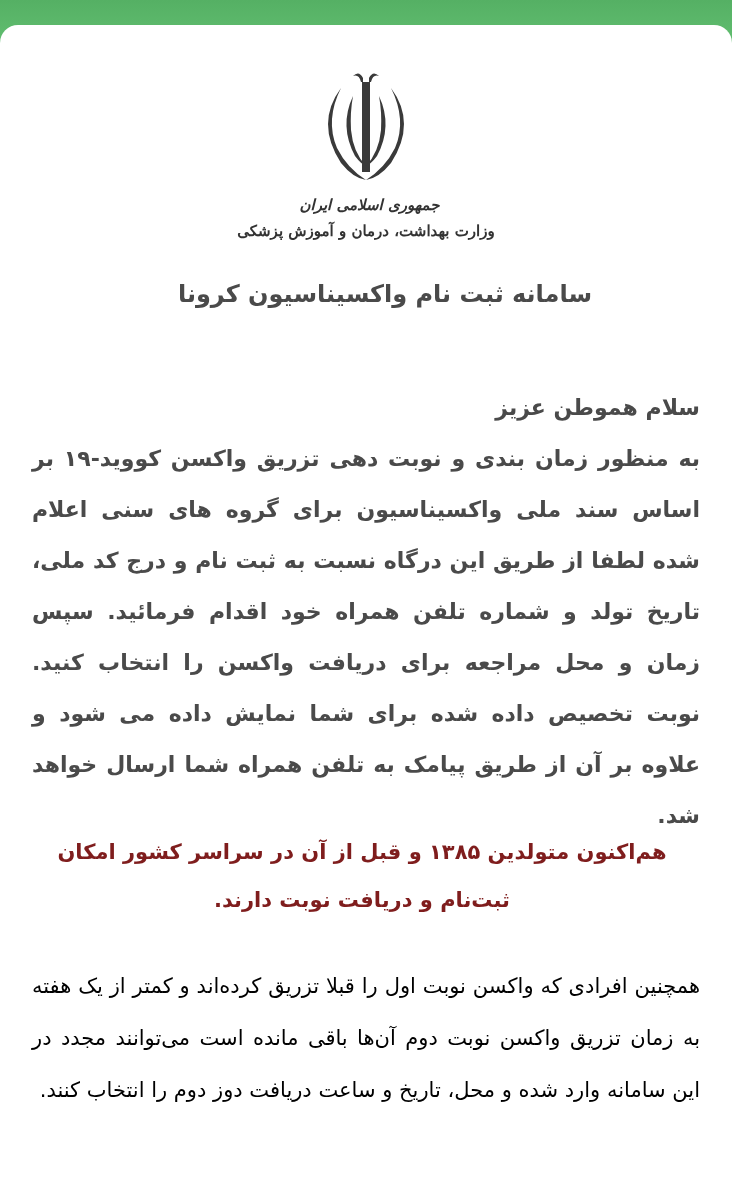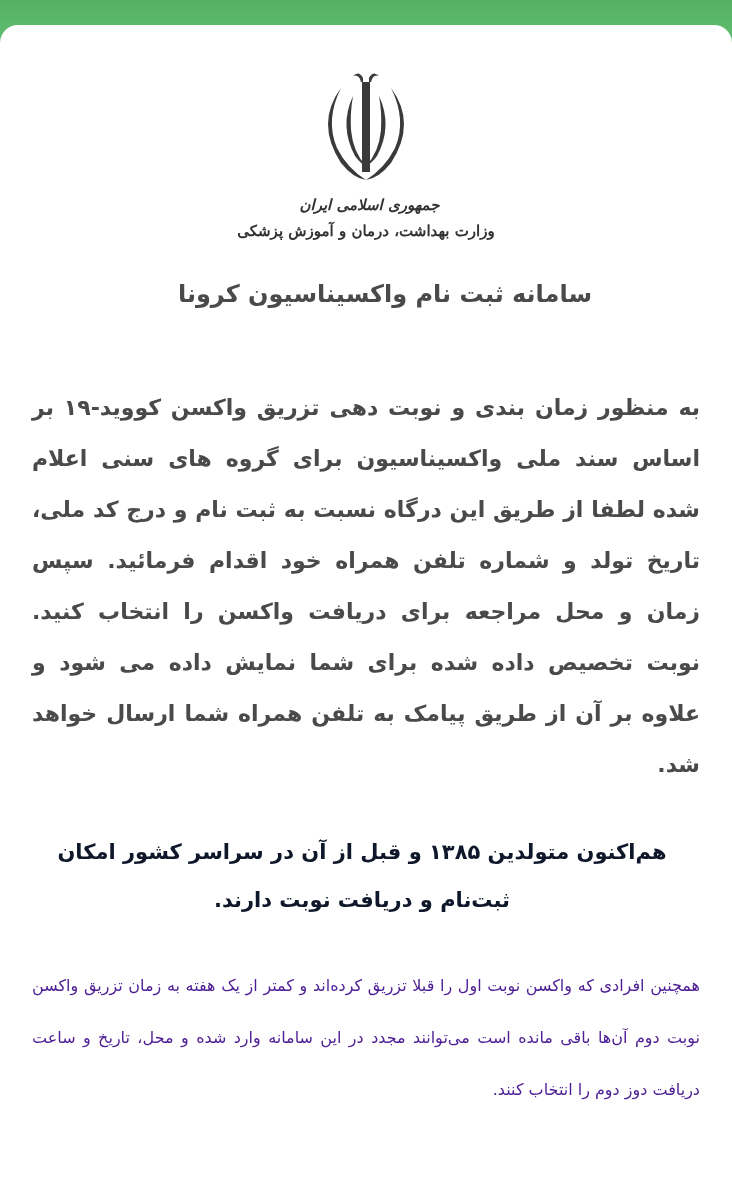--- a/index.html
+++ b/index.html
@@ -91,33 +91,33 @@
     .notice {
       position: absolute;
       left: 40px;
       right: 48px;
       top: 828px;
       direction: rtl;
       text-align: center;
       font-weight: bold;
       font-size: 21px;
       line-height: 48px;
-      color: #0f172a;
+      color: #7f1d1d;
     }
     .secondary-text {
       position: absolute;
       left: 32px;
       right: 32px;
       top: 960px;
       direction: rtl;
       text-align: justify;
       text-align-last: right;
-      font-size: 16px;
+      font-size: 21px;
       line-height: 52px;
-      color: #4c1d95;
+      color: #000000;
     }
   </style>
 </head>
 <body>
 
 <div class="top-bar"></div>
 
 <div class="card"></div>
 
 <div class="emblem-wrap">
@@ -138,18 +138,19 @@
     </svg>
   </div>
 </div>
 
 <div class="gov-line1">جمهوری اسلامی ایران</div>
 <div class="gov-line2">وزارت بهداشت، درمان و آموزش پزشکی</div>
 
 <div class="page-title">سامانه ثبت نام واکسیناسیون کرونا</div>
 
 <div class="main-text">
+  <span class="greeting">سلام هموطن عزیز</span>
   <span>به منظور زمان بندی و نوبت دهی تزریق واکسن کووید-۱۹ بر اساس سند ملی واکسیناسیون برای گروه های سنی اعلام شده لطفا از طریق این درگاه نسبت به ثبت نام و درج کد ملی، تاریخ تولد و شماره تلفن همراه خود اقدام فرمائید. سپس زمان و محل مراجعه برای دریافت واکسن را انتخاب کنید. نوبت تخصیص داده شده برای شما نمایش داده می شود و علاوه بر آن از طریق پیامک به تلفن همراه شما ارسال خواهد شد.</span>
 </div>
 
 <div class="notice">هم‌اکنون متولدین ۱۳۸۵ و قبل از آن در سراسر کشور امکان ثبت‌نام و دریافت نوبت دارند.</div>
 
 <div class="secondary-text">همچنین افرادی که واکسن نوبت اول را قبلا تزریق کرده‌اند و کمتر از یک هفته به زمان تزریق واکسن نوبت دوم آن‌ها باقی مانده است می‌توانند مجدد در این سامانه وارد شده و محل، تاریخ و ساعت دریافت دوز دوم را انتخاب کنند.</div>
 
 </body></html>

